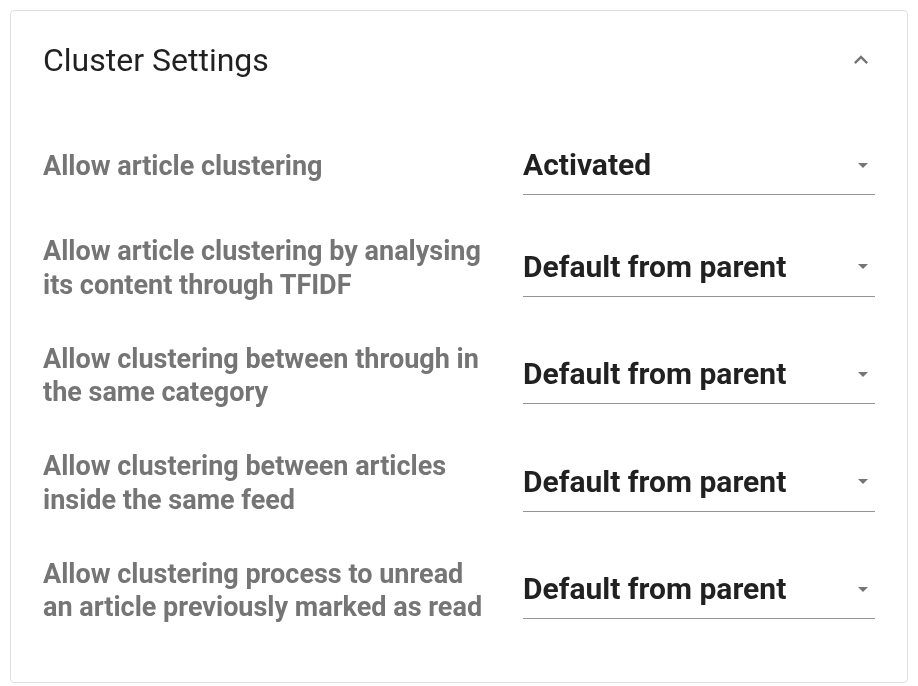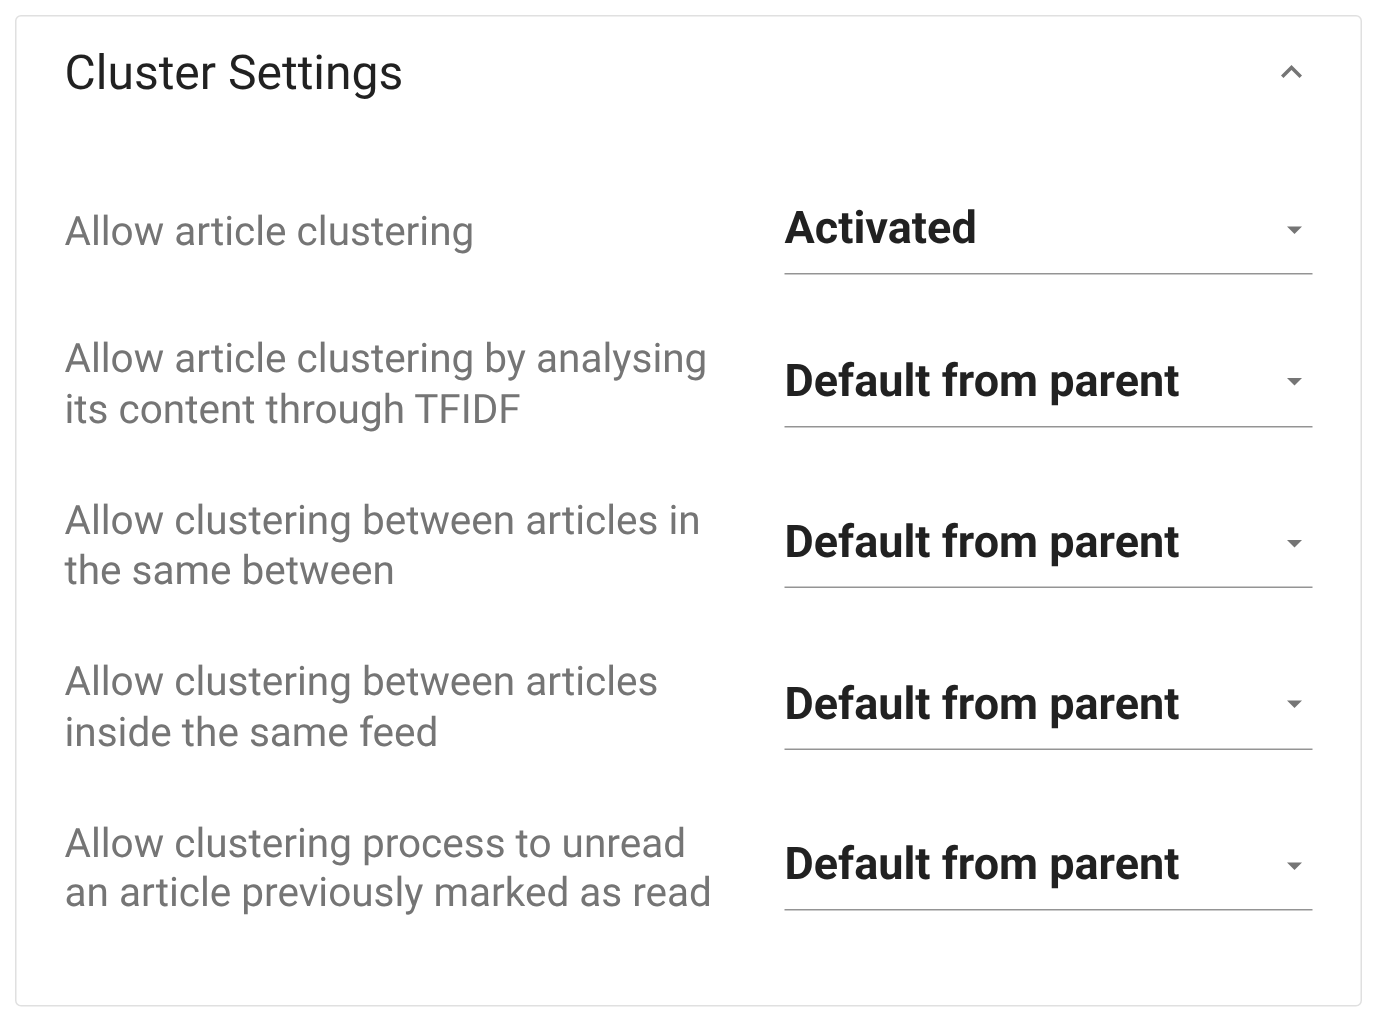--- a/index.html
+++ b/index.html
@@ -11,21 +11,21 @@
       font-family: -apple-system, BlinkMacSystemFont, "Segoe UI", Roboto, "Helvetica Neue", Arial, sans-serif;
       background: #fff;
       padding: 10px;
     }
     .panel {
       border: 1px solid #e0e0e0;
       border-radius: 4px;
       background: #fff;
       width: 898px;
       margin: 0 auto;
-      padding: 18px 32px 40px 32px;
+      padding: 30px 32px 40px 32px;
     }
     .panel-header {
       display: flex;
       justify-content: space-between;
       align-items: center;
       margin-bottom: 60px;
       cursor: pointer;
     }
     .panel-title {
       font-size: 32px;
@@ -44,21 +44,21 @@
       display: flex;
       align-items: center;
       margin-bottom: 40px;
     }
     .setting-row:last-child {
       margin-bottom: 17px;
     }
     .setting-label {
       flex: 0 0 480px;
       font-size: 27px;
-      font-weight: 400;
+      font-weight: 700;
       color: #757575;
       line-height: 1.25;
       padding-right: 40px;
     }
     .setting-select {
       flex: 1;
       position: relative;
       border-bottom: 1px solid rgba(0,0,0,0.42);
       padding: 8px 0 12px 0;
       cursor: pointer;
@@ -111,21 +111,21 @@
       <span class="setting-select-value">Default from parent</span>
       <span class="caret-down">
         <svg viewBox="0 0 24 24" fill="currentColor">
             <path d="M7 10l5 5 5-5z"></path>
           </svg>
       </span>
     </div>
   </div>
 
   <div class="setting-row">
-    <div class="setting-label">Allow clustering between articles in the same between</div>
+    <div class="setting-label">Allow clustering between through in the same category</div>
     <div class="setting-select">
       <span class="setting-select-value">Default from parent</span>
       <span class="caret-down">
         <svg viewBox="0 0 24 24" fill="currentColor">
             <path d="M7 10l5 5 5-5z"></path>
           </svg>
       </span>
     </div>
   </div>
 

